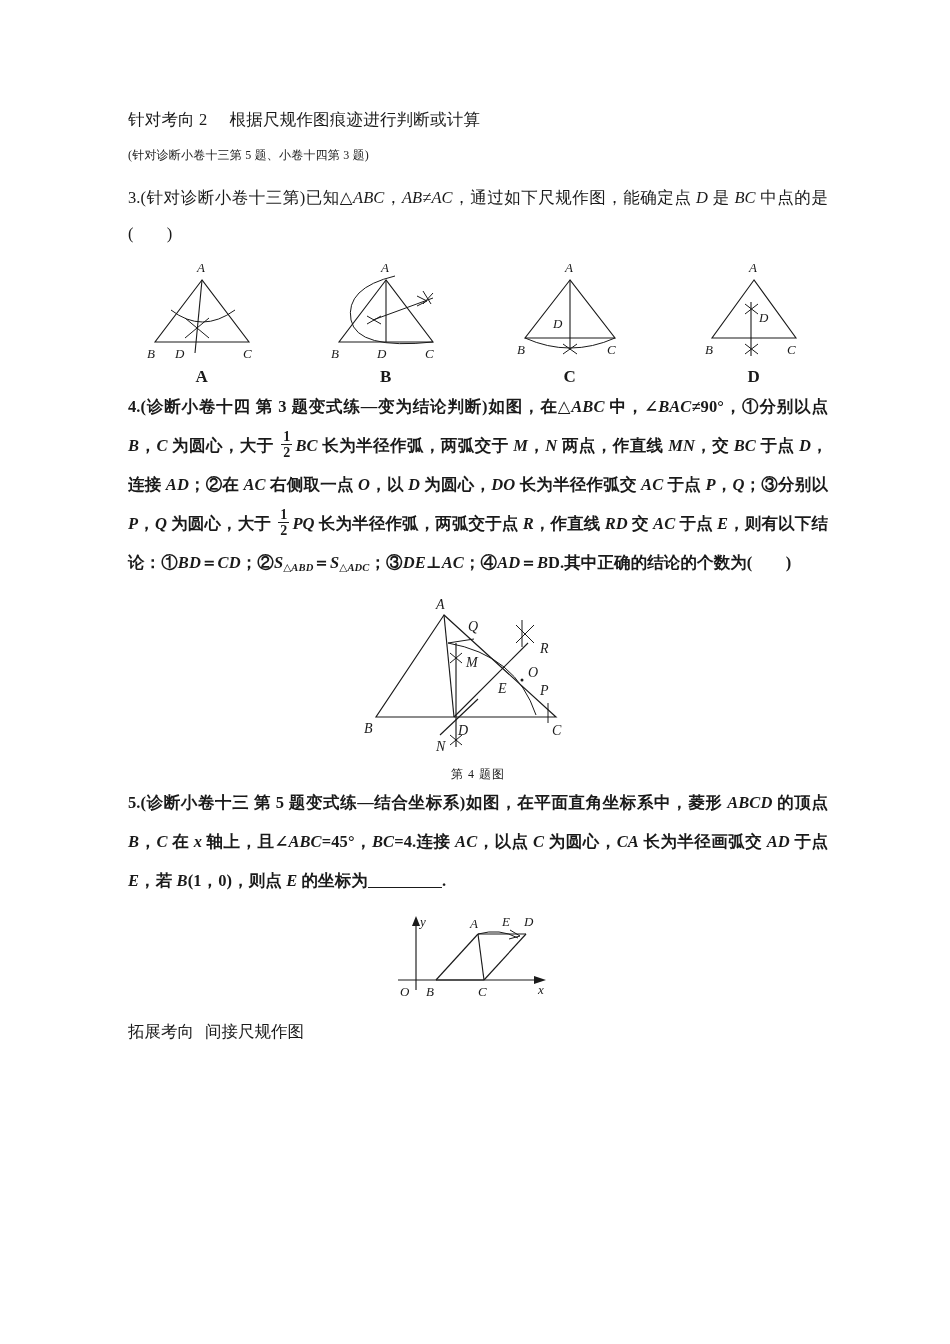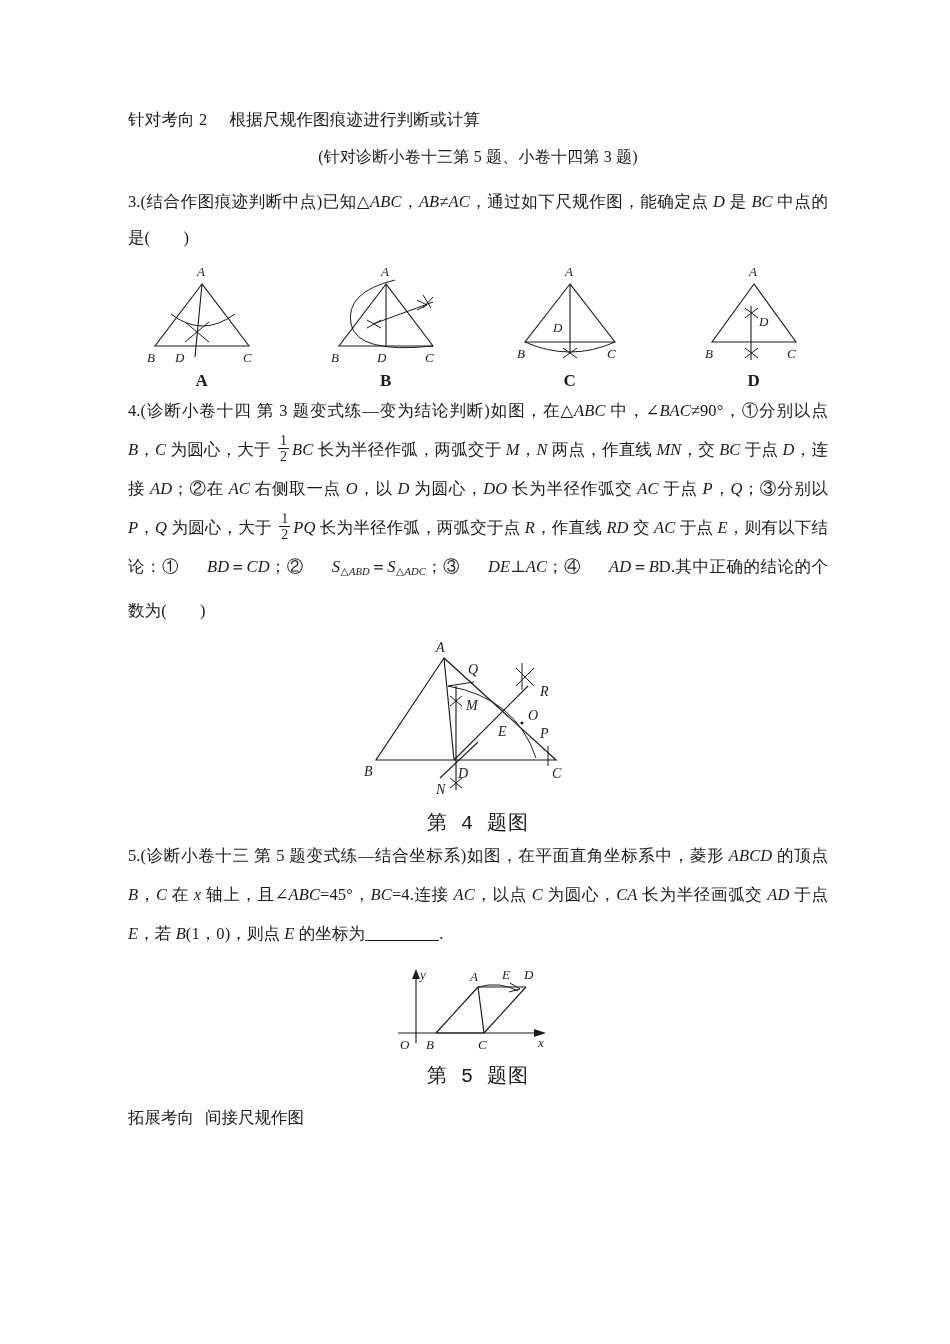--- a/index.html
+++ b/index.html
@@ -33,38 +33,37 @@
   .heading-row {
     font-size: 16.5px;
     line-height: 1.5;
     letter-spacing: 0.2px;
     margin-bottom: 14px;
   }
   .heading-row .hd-title { margin-left: 0; }
   .heading-row .hd-sub { margin-left: 22px; }
 
   .centered-note {
-    text-align: center;
-    font-size: 16px;
+    font-size: 12px;
     margin-bottom: 16px;
     letter-spacing: 0.2px;
   }
 
   .qpara {
     font-size: 16.5px;
     line-height: 36px;
     text-align: justify;
     text-justify: inter-ideograph;
     letter-spacing: 0.1px;
     margin: 0 0 4px 0;
   }
-  .qpara.tall { line-height: 39px; }
+  .qpara.tall { line-height: 39px; font-weight: bold; }
 
   i.mi { font-style: italic; font-family: "Liberation Serif", serif; }
-  .nowrap { white-space: nowrap; padding-left: 28px; }
+  .nowrap { white-space: nowrap; }
 
   .frac {
     display: inline-block;
     vertical-align: -0.48em;
     text-align: center;
     font-size: 14px;
     line-height: 1.08;
     margin: 0 3px;
     font-style: normal;
   }
@@ -83,24 +82,23 @@
 
   .options-row {
     font-size: 16.5px;
     line-height: 34px;
     margin: 2px 0 2px 0;
   }
   .options-row .opt { margin-right: 34px; display: inline-block; }
 
   .fig-caption {
     text-align: center;
-    font-size: 20px;
+    font-size: 12px;
     margin-top: 2px;
     letter-spacing: 1px;
-    font-family: Liberation Mono, monospace;
   }
 
   .figure-block { margin: 8px 0 6px 0; }
   svg { display: block; }
   .fig-center { display: flex; justify-content: center; }
 
   .quad-figs {
     display: flex;
     justify-content: center;
     gap: 34px;
@@ -127,21 +125,21 @@
 
 <div class="page">
  <div class="content">
 
   <div class="heading-row">
     <span class="hd-title">针对考向 2</span><span class="hd-sub">根据尺规作图痕迹进行判断或计算</span>
   </div>
 
   <div class="centered-note">(针对诊断小卷十三第 5 题、小卷十四第 3 题)</div>
 
-  <p class="qpara"><span>3.</span><span>(结合作图痕迹判断中点)已知△</span><i class="mi">ABC</i><span>，</span><i class="mi">AB≠AC</i><span>，通过如下尺规作图，能确定点 </span><i class="mi">D</i><span> 是 </span><i class="mi">BC</i><span> 中点的是(　　)</span></p>
+  <p class="qpara"><span>3.</span><span>(针对诊断小卷十三第)已知△</span><i class="mi">ABC</i><span>，</span><i class="mi">AB≠AC</i><span>，通过如下尺规作图，能确定点 </span><i class="mi">D</i><span> 是 </span><i class="mi">BC</i><span> 中点的是(　　)</span></p>
 
   <div class="quad-figs">
 
     <div class="quad-item">
       <svg width="150" height="105" viewBox="0 0 150 105">
         <g fill="none" stroke="#1a1a1a" stroke-width="1.1">
           <path d="M75 22 L28 84 L122 84 Z"></path>
           <line x1="75" y1="22" x2="68" y2="95"></line>
           <path d="M44 52 Q75 76 108 52" stroke-width="1"></path>
           <path d="M58 60 Q70 70 82 80" stroke-width="1"></path>
@@ -290,21 +288,20 @@
         <text x="92" y="20">A</text>
         <text x="124" y="18">E</text>
         <text x="146" y="18">D</text>
         <text x="22" y="88">O</text>
         <text x="48" y="88">B</text>
         <text x="100" y="88">C</text>
         <text x="160" y="86">x</text>
       </g>
     </svg>
   </div>
-  <div class="fig-caption">第 5 题图</div>
 
   <div class="sect-head">
     <span>拓展考向</span><span class="sh-sub">间接尺规作图</span>
   </div>
 
 
  </div>
 </div>
 
 </body></html>

